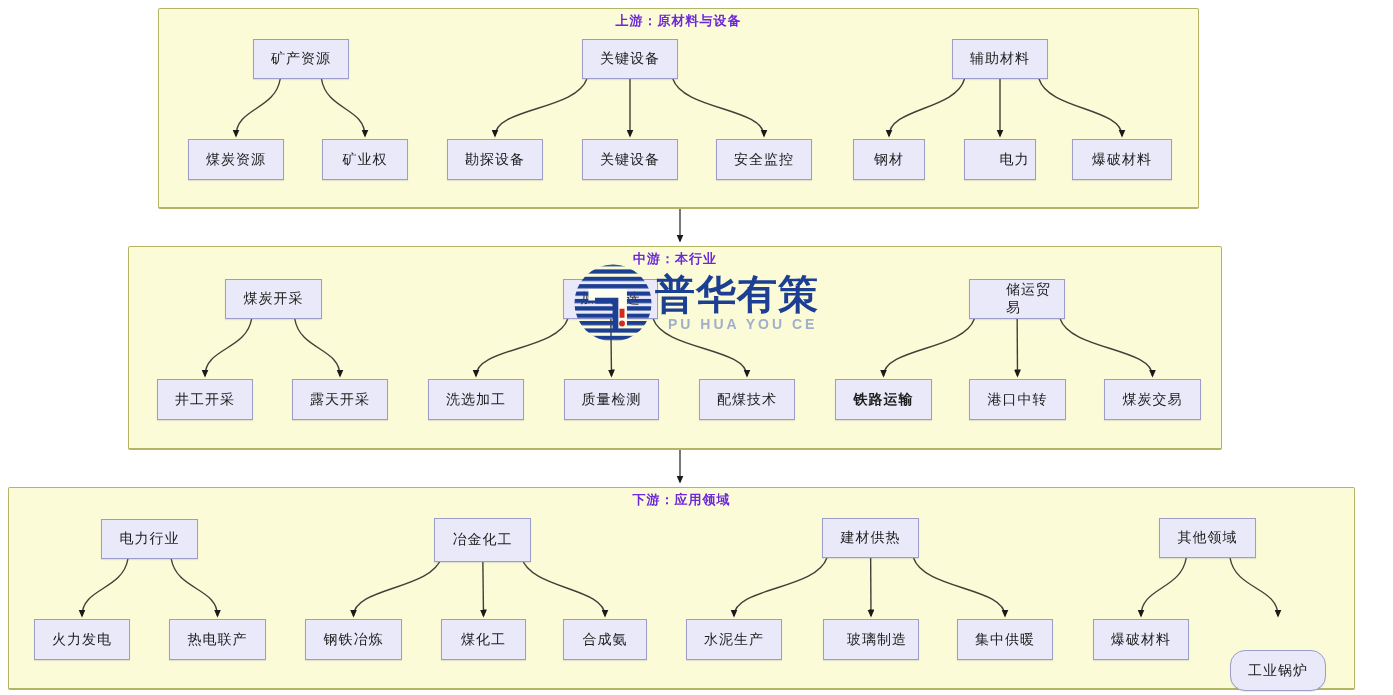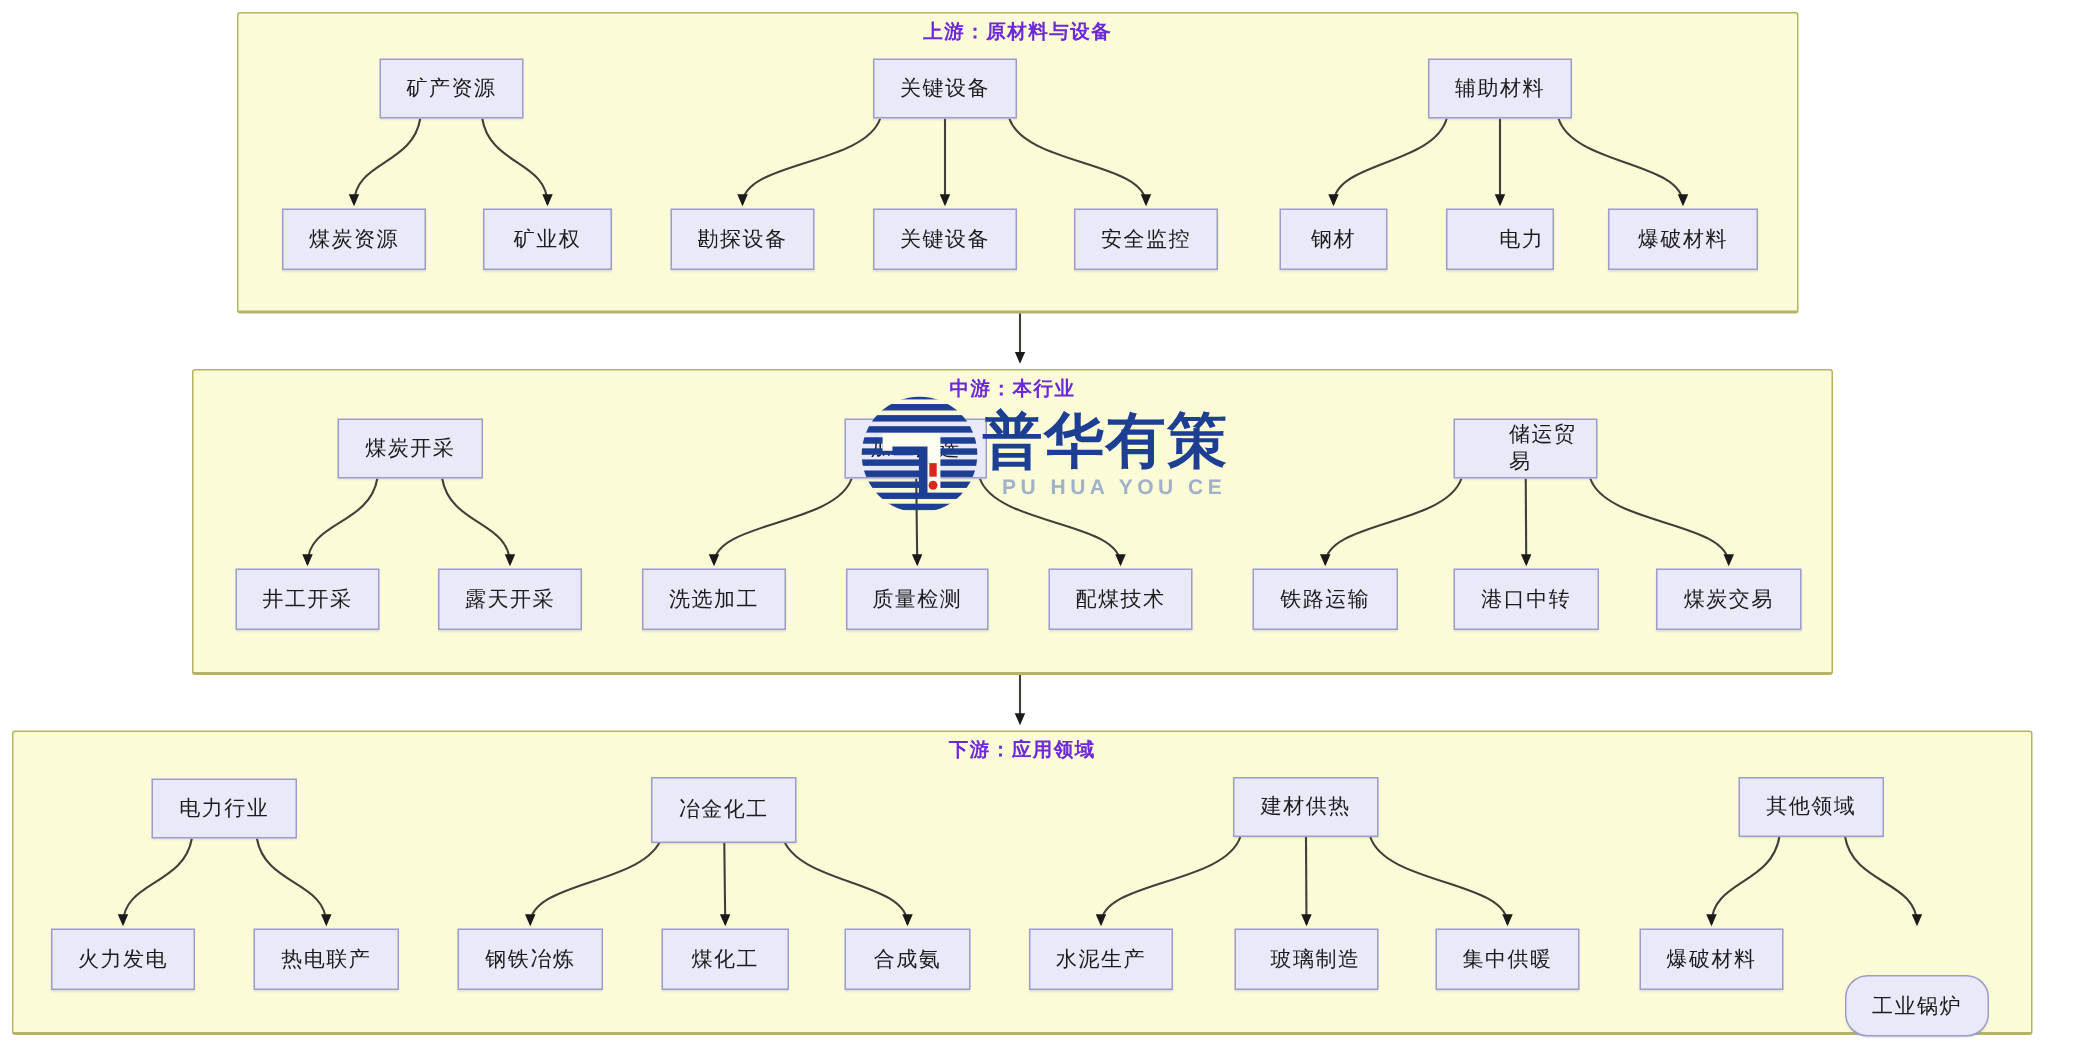--- a/index.html
+++ b/index.html
@@ -104,21 +104,21 @@
       <div class="node" style="left: 964px; top: 139px; width: 72px; height: 41px; padding-left: 29px;">电力</div>
       <div class="node" style="left: 1072px; top: 139px; width: 100px; height: 41px;">爆破材料</div>
       <div class="node" style="left: 225px; top: 279px; width: 97px; height: 40px;">煤炭开采</div>
       <div class="node" style="left: 157px; top: 379px; width: 96px; height: 41px;">井工开采</div>
       <div class="node" style="left: 292px; top: 379px; width: 96px; height: 41px;">露天开采</div>
       <div class="node" style="left: 563px; top: 279px; width: 95px; height: 40px;">加工洗选</div>
       <div class="node" style="left: 428px; top: 379px; width: 96px; height: 41px;">洗选加工</div>
       <div class="node" style="left: 564px; top: 379px; width: 95px; height: 41px;">质量检测</div>
       <div class="node" style="left: 699px; top: 379px; width: 96px; height: 41px;">配煤技术</div>
       <div class="node" style="left: 969px; top: 279px; width: 96px; height: 40px; padding-left: 36px;">储运贸易</div>
-      <div class="node" style="left: 835px; top: 379px; width: 97px; height: 41px;">铁路运输</div>
+      <div class="node" style="left: 835px; top: 379px; width: 97px; height: 41px; font-weight: bold;">铁路运输</div>
       <div class="node" style="left: 969px; top: 379px; width: 97px; height: 41px;">港口中转</div>
       <div class="node" style="left: 1104px; top: 379px; width: 97px; height: 41px;">煤炭交易</div>
       <div class="node" style="left: 101px; top: 519px; width: 97px; height: 40px;">电力行业</div>
       <div class="node" style="left: 34px; top: 619px; width: 96px; height: 41px;">火力发电</div>
       <div class="node" style="left: 169px; top: 619px; width: 97px; height: 41px;">热电联产</div>
       <div class="node" style="left: 434px; top: 518px; width: 97px; height: 44px;">冶金化工</div>
       <div class="node" style="left: 305px; top: 619px; width: 97px; height: 41px;">钢铁冶炼</div>
       <div class="node" style="left: 441px; top: 619px; width: 85px; height: 41px;">煤化工</div>
       <div class="node" style="left: 563px; top: 619px; width: 84px; height: 41px;">合成氨</div>
       <div class="node" style="left: 822px; top: 518px; width: 97px; height: 40px;">建材供热</div>

